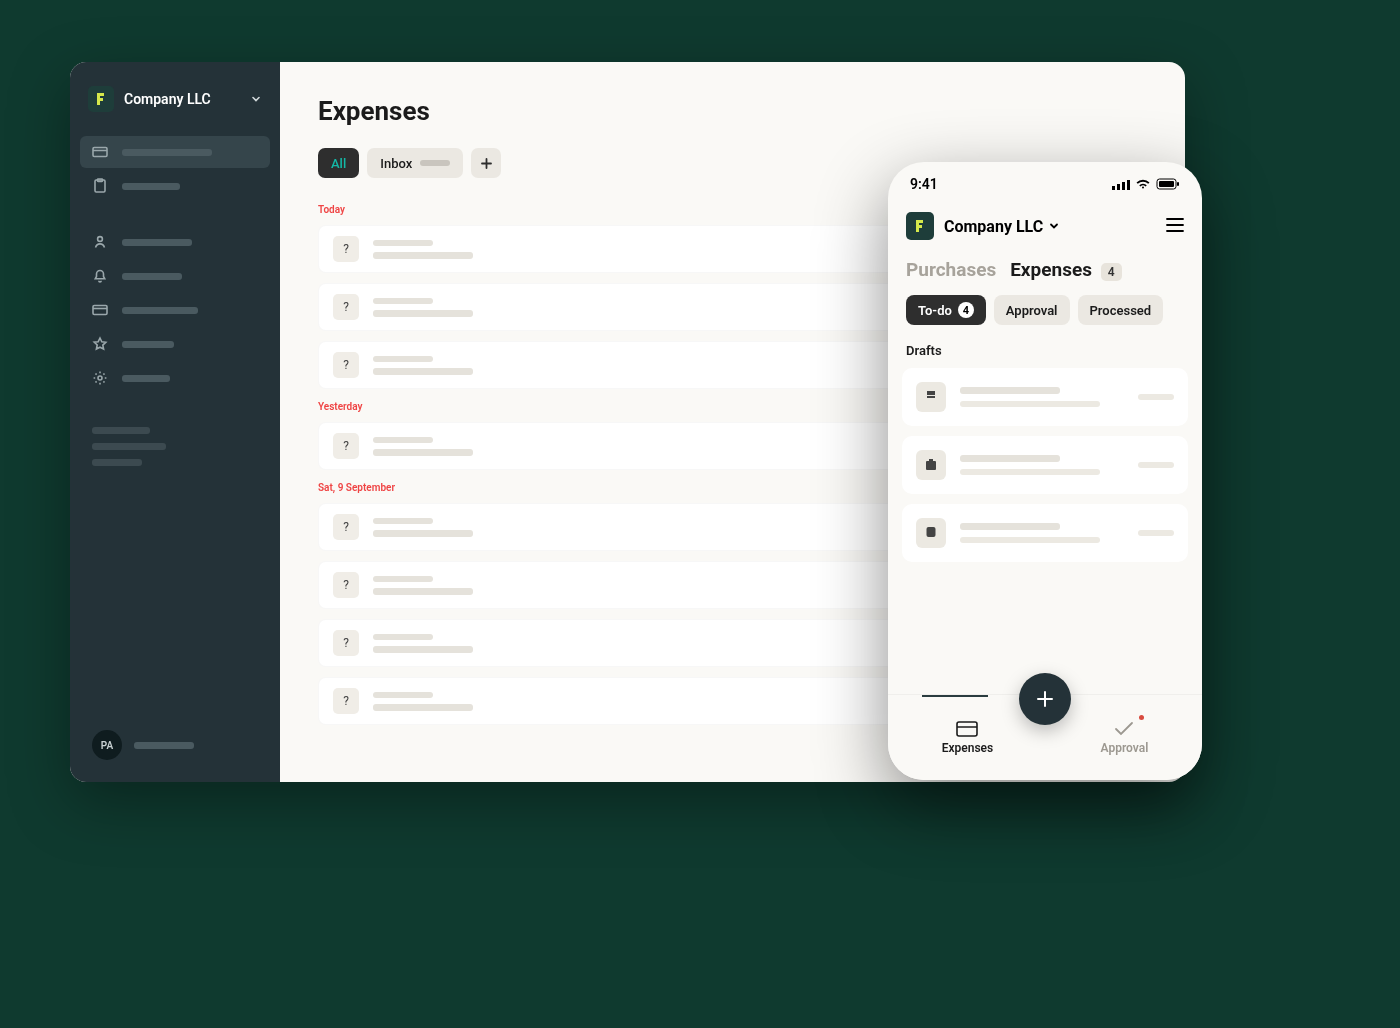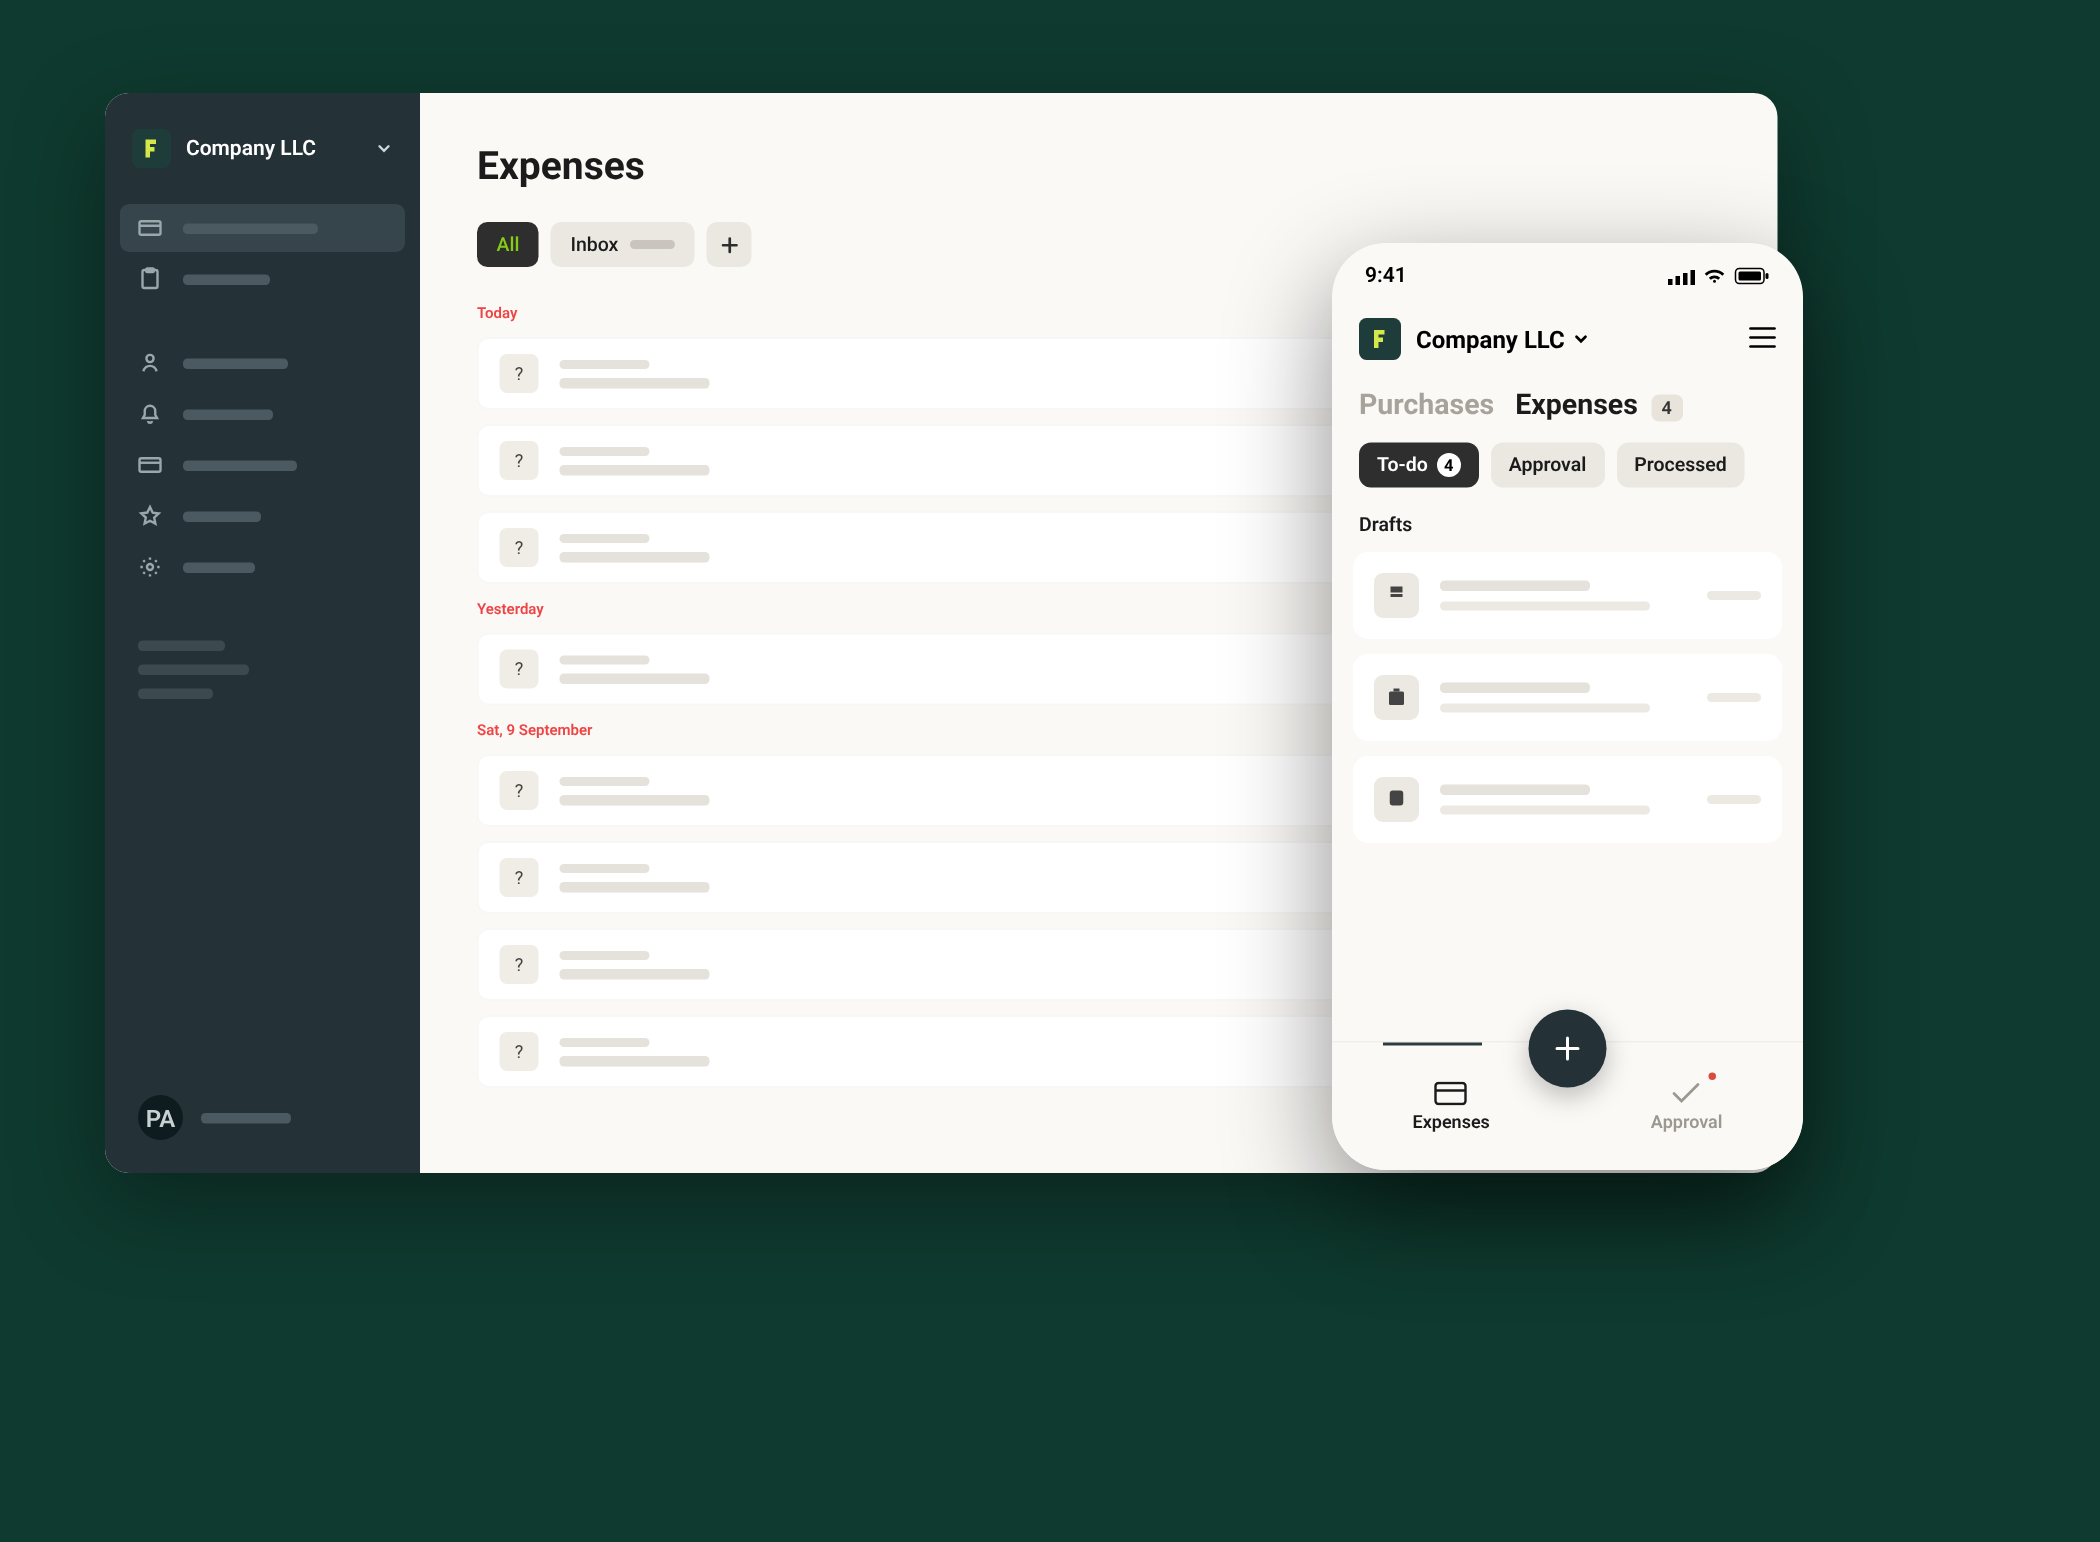--- a/index.html
+++ b/index.html
@@ -53,29 +53,29 @@
   cursor:pointer;
 }
 .nav-item.active { background:#35454b; }
 .nav-icon { width:16px; height:16px; margin-right:14px; display:flex; align-items:center; justify-content:center;}
 .nav-icon svg { width:16px; height:16px; stroke:#9aa7ab; fill:none; stroke-width:1.6; }
 .nav-skel { height:7px; background:#4a5a60; border-radius:3px; }
 .nav-block2 { margin-top:22px; }
 .nav-foot { margin-top:22px; }
 .foot-skel { height:7px; border-radius:3px; background:#3c4a50; margin:9px 12px; }
 .user-row { margin-top:auto; display:flex; align-items:center; padding:6px 12px 4px; }
-.avatar { width:30px;height:30px;border-radius:50%;background:#0f1c1f;color:#c8d0d2;display:flex;align-items:center;justify-content:center;font-size:16px;font-weight:600;margin-right:12px;}
+.avatar { width:30px;height:30px;border-radius:50%;background:#0f1c1f;color:#c8d0d2;display:flex;align-items:center;justify-content:center;font-size:10px;font-weight:600;margin-right:12px;}
 .user-skel { height:7px; width:60px; background:#4a5a60; border-radius:3px; }
 
 
 .main { flex:1; padding:34px 38px; overflow:auto; }
 .page-title { font-size:26px; font-weight:700; color:#1b1b1b; margin-bottom:22px; }
 .filter-row { display:flex; gap:8px; margin-bottom:26px; }
 .pill { padding:7px 13px; border-radius:7px; font-size:13px; font-weight:500; background:#ebe8e2; color:#1b1b1b; cursor:pointer; display:flex; align-items:center; gap:8px;}
-.pill.active { background:#2e2e2e; color:#84cc16; }
+.pill.active { background:#2e2e2e; color:#14b8a6; }
 .pill .pill-skel { height:6px; width:30px; background:#c9c5be; border-radius:3px; }
 .add-pill { width:30px; height:30px; background:#ebe8e2; border-radius:7px; display:flex;align-items:center;justify-content:center; cursor:pointer;}
 
 .section-label { font-size:10px; font-weight:600; color:#ef4444; margin-bottom:10px; margin-top:12px; }
 .list-card {
   background:#fff;
   border:1px solid rgba(0,0,0,.03);
   border-radius:8px;
   padding:10px 14px;
   display:flex; align-items:center;

